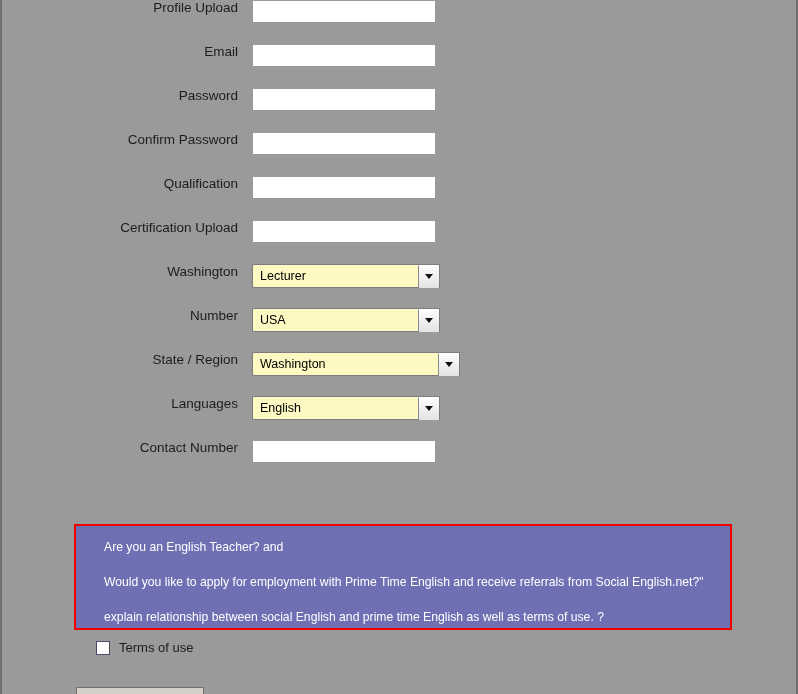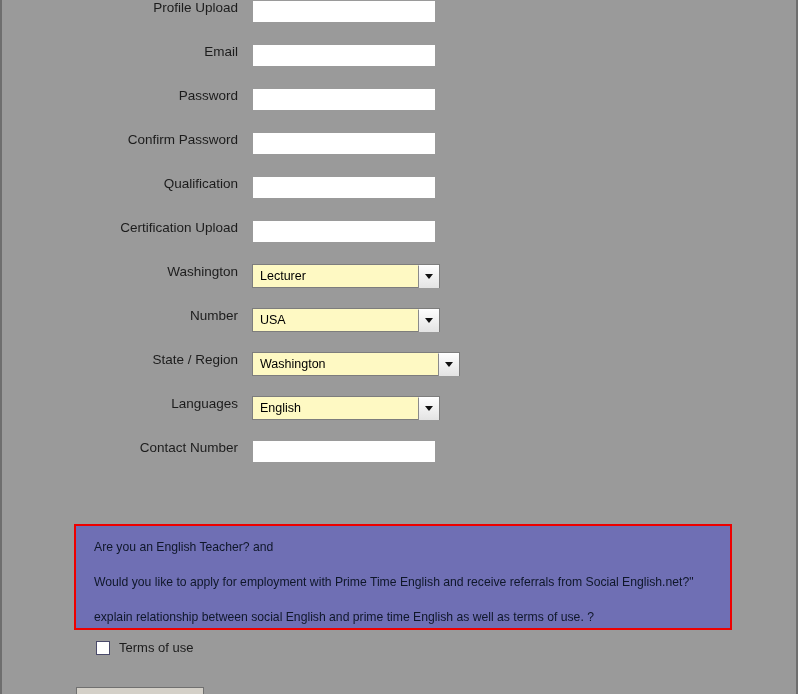--- a/index.html
+++ b/index.html
@@ -105,23 +105,23 @@
     left: 72px;
     top: 524px;
     width: 658px;
     height: 106px;
     box-sizing: border-box;
     background: #6f6fb4;
     border: 2px solid #ee0000;
     padding: 14px 18px 10px 18px;
   }
   .notice p {
-    margin: 0 0 0 0;
+    margin: 0 0 0 10px;
     font-size: 12.2px;
-    color: #0f172a;
+    color: #ffffff;
     line-height: 15px;
   }
   .notice p.q2 { margin-top: 20px; }
   .notice p.q3 { margin-top: 20px; }
   .terms-row {
     position: absolute;
     left: 0;
     top: 640px;
     width: 100%;
     display: flex;

